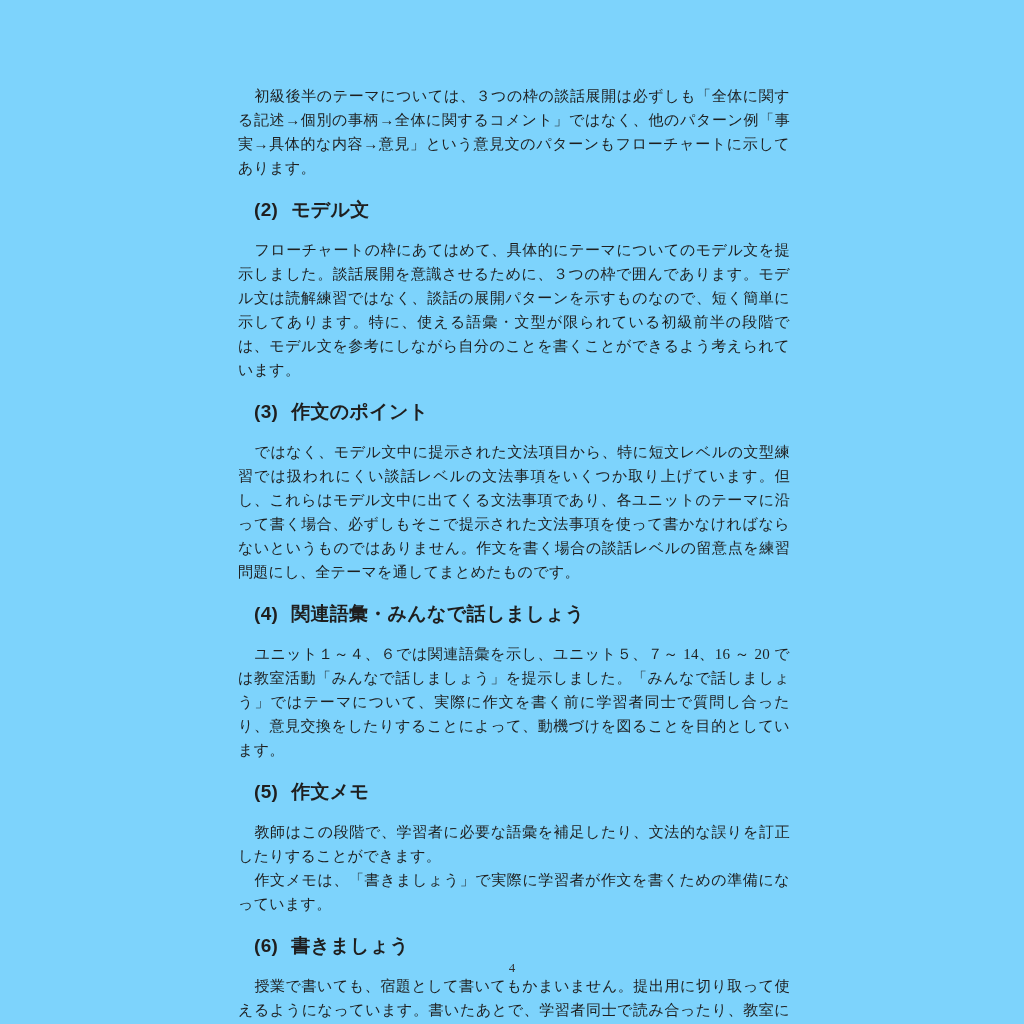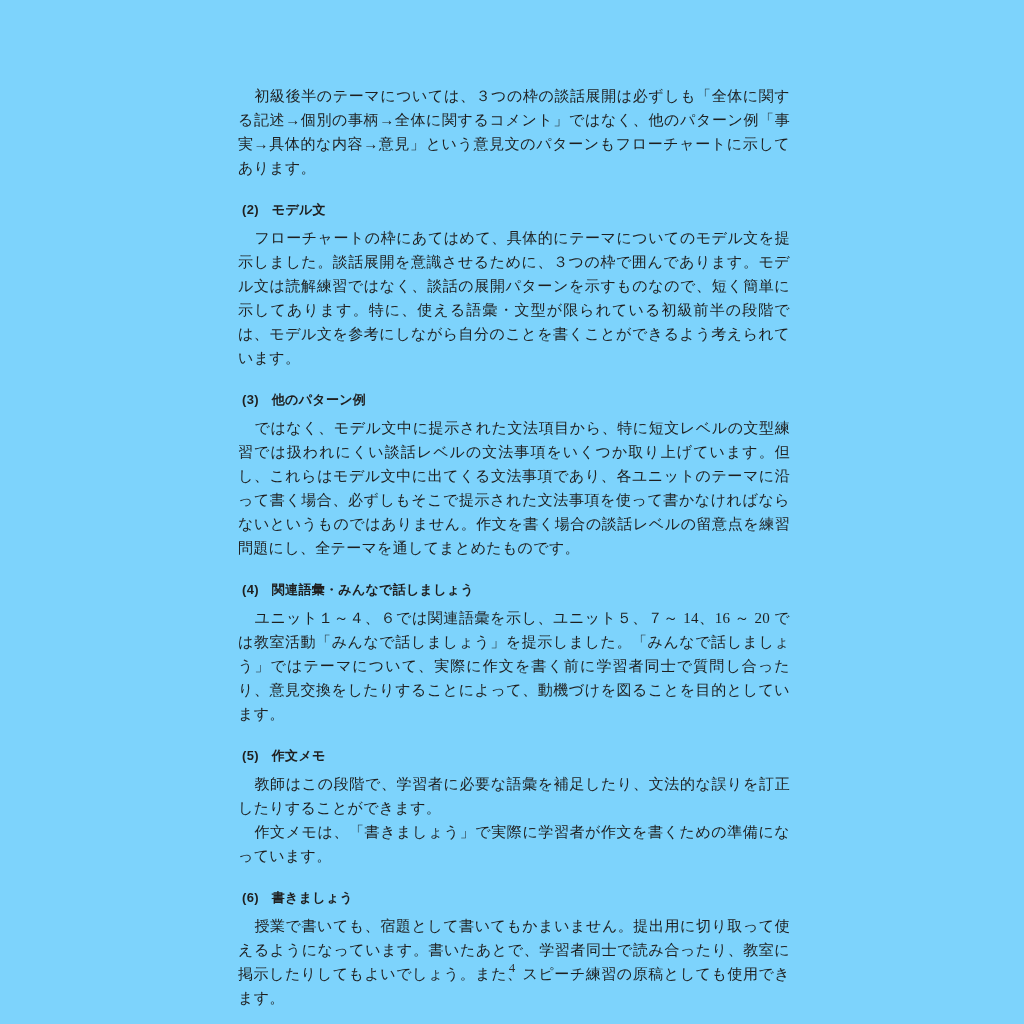--- a/index.html
+++ b/index.html
@@ -26,22 +26,22 @@
     letter-spacing: 0.3px;
     text-align: justify;
     text-justify: inter-character;
   }
   .para {
     margin: 0;
     text-indent: 1.1em;
   }
   .section { margin-top: 18px; }
   .sec-heading {
-    margin: 4px;
-    font-size: 13px;
+    margin: 16px;
+    font-size: 19px;
     font-weight: bold;
     font-family: "Liberation Sans", "DejaVu Sans", sans-serif;
     text-align: left;
   }
   .sec-num { display: inline-block; margin-right: 13px; }
   .page-number {
     position: absolute;
     left: 0;
     top: 960px;
     width: 1024px;
@@ -57,21 +57,21 @@
   <div class="content">
 
     <p class="para">初級後半のテーマについては、３つの枠の談話展開は必ずしも「全体に関する記述→個別の事柄→全体に関するコメント」ではなく、他のパターン例「事実→具体的な内容→意見」という意見文のパターンもフローチャートに示してあります。</p>
 
     <div class="section">
       <h2 class="sec-heading"><span class="sec-num">(2)</span><span>モデル文</span></h2>
       <p class="para">フローチャートの枠にあてはめて、具体的にテーマについてのモデル文を提示しました。談話展開を意識させるために、３つの枠で囲んであります。モデル文は読解練習ではなく、談話の展開パターンを示すものなので、短く簡単に示してあります。特に、使える語彙・文型が限られている初級前半の段階では、モデル文を参考にしながら自分のことを書くことができるよう考えられています。</p>
     </div>
 
     <div class="section">
-      <h2 class="sec-heading"><span class="sec-num">(3)</span><span>他のパターン例</span></h2>
+      <h2 class="sec-heading"><span class="sec-num">(3)</span><span>作文のポイント</span></h2>
       <p class="para">ではなく、モデル文中に提示された文法項目から、特に短文レベルの文型練習では扱われにくい談話レベルの文法事項をいくつか取り上げています。但し、これらはモデル文中に出てくる文法事項であり、各ユニットのテーマに沿って書く場合、必ずしもそこで提示された文法事項を使って書かなければならないというものではありません。作文を書く場合の談話レベルの留意点を練習問題にし、全テーマを通してまとめたものです。</p>
     </div>
 
     <div class="section">
       <h2 class="sec-heading"><span class="sec-num">(4)</span><span>関連語彙・みんなで話しましょう</span></h2>
       <p class="para">ユニット１～４、６では関連語彙を示し、ユニット５、７～ 14、16 ～ 20 では教室活動「みんなで話しましょう」を提示しました。「みんなで話しましょう」ではテーマについて、実際に作文を書く前に学習者同士で質問し合ったり、意見交換をしたりすることによって、動機づけを図ることを目的としています。</p>
     </div>
 
     <div class="section">
       <h2 class="sec-heading"><span class="sec-num">(5)</span><span>作文メモ</span></h2>

